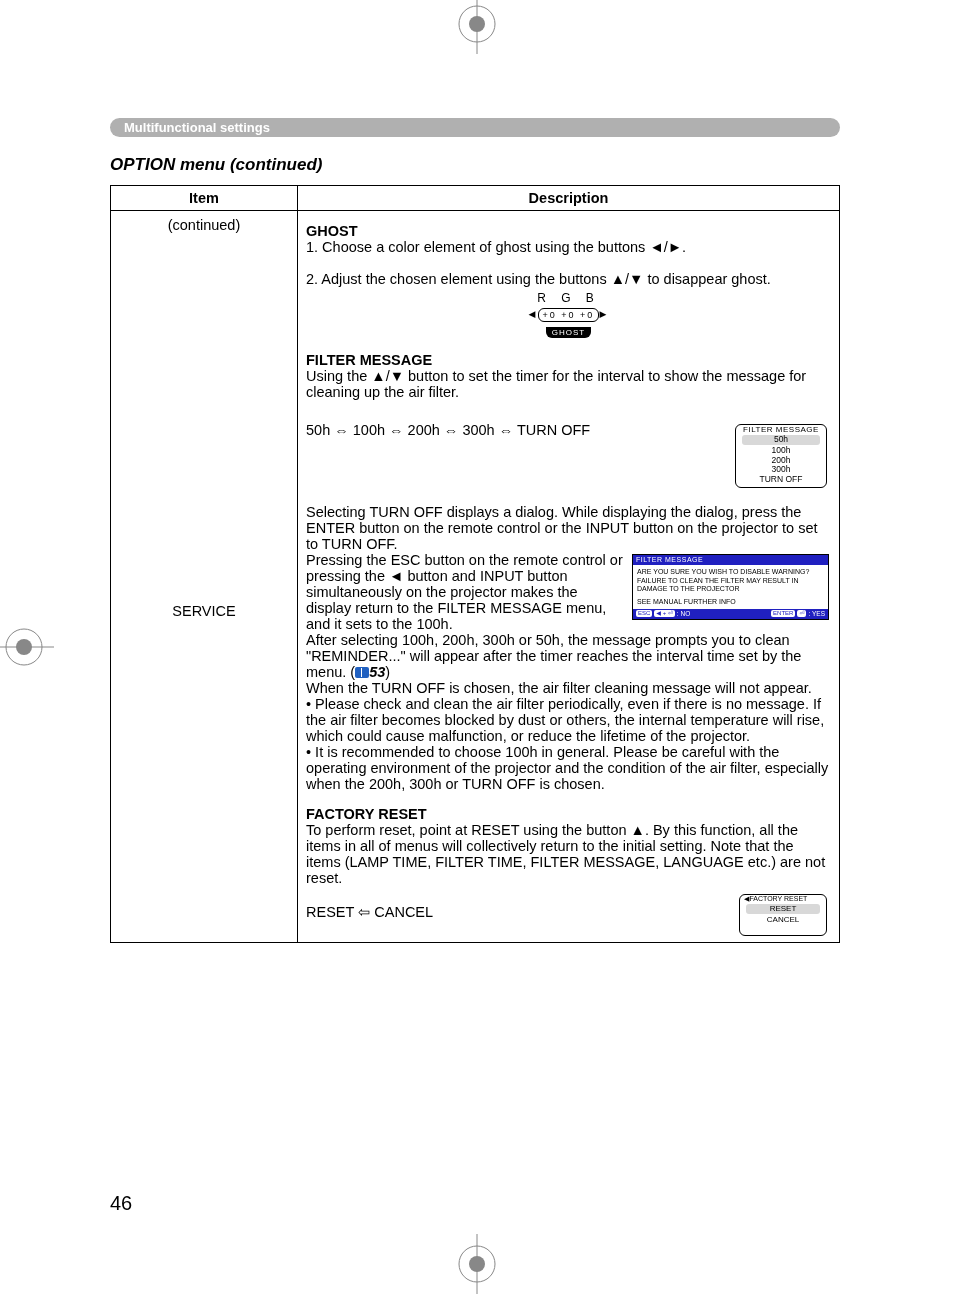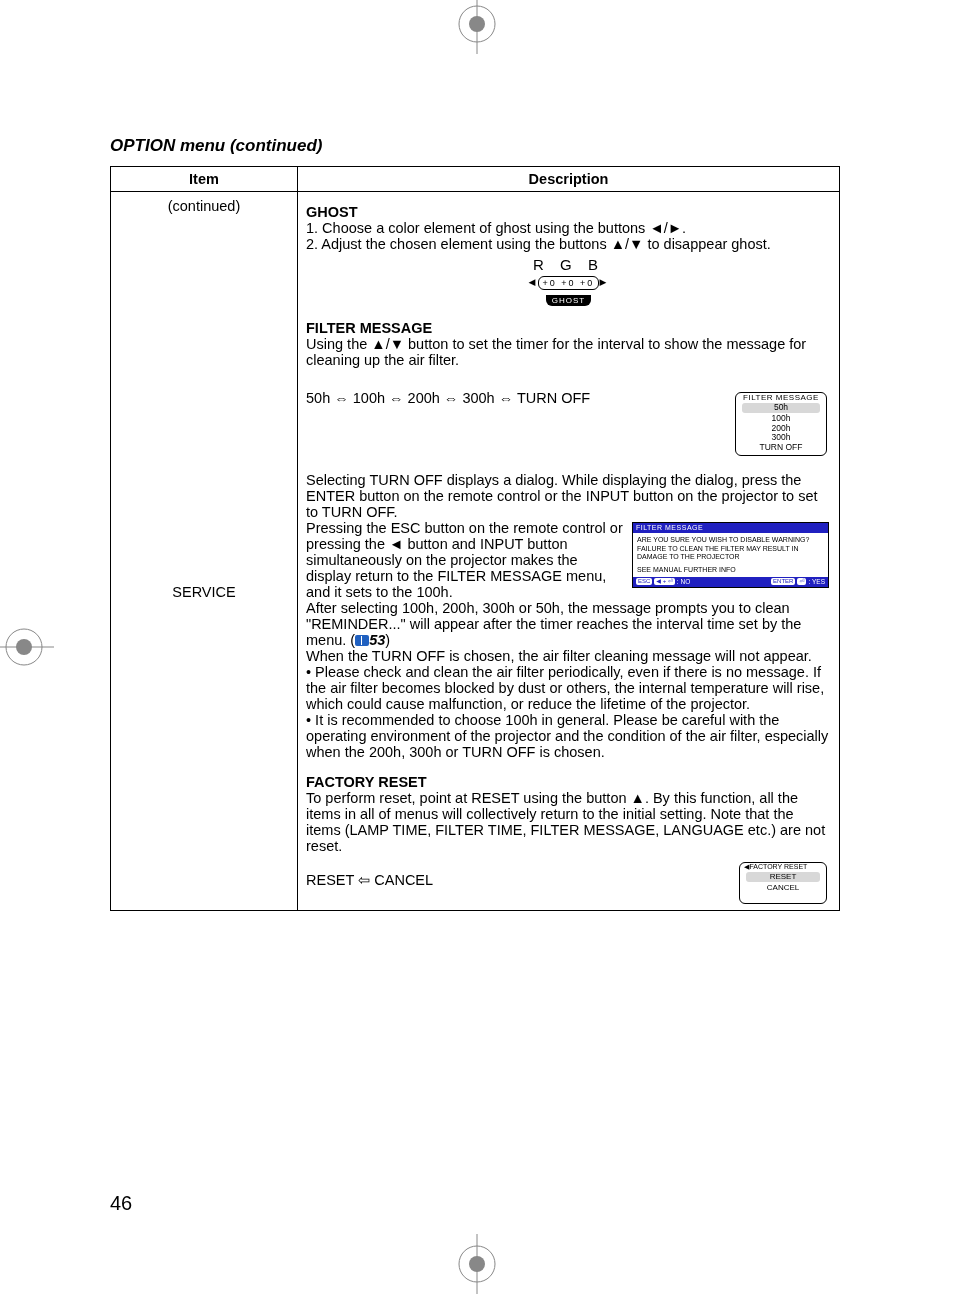--- a/index.html
+++ b/index.html
@@ -68,21 +68,21 @@
     top: 1192px;
     font-size: 20px;
   }
   
   .osd-ghost {
     margin: 4px auto 2px auto;
     width: 110px;
     text-align: center;
   }
   .osd-ghost .rgb {
-    font-size: 15px;
+    font-size: 12px;
     letter-spacing: 6px;
   }
   .osd-ghost .vals {
     font-size: 9px;
     letter-spacing: 2px;
     border: 1px solid #000;
     border-radius: 6px;
     padding: 1px 4px;
     display: inline-block;
     position: relative;
@@ -249,41 +249,42 @@
 <div class="cropmark bottom">
   <svg width="60" height="60">
       <line x1="30" y1="0" x2="30" y2="60" stroke="#888"></line>
       <circle cx="30" cy="30" r="18" fill="none" stroke="#888"></circle>
       <circle cx="30" cy="30" r="8" fill="#888"></circle>
     </svg>
 </div>
 
 <div class="page">
 
+  <div class="section-band">Multifunctional settings</div>
 
   <div class="subtitle">OPTION menu (continued)</div>
 
   <table class="option">
     <thead>
       <tr>
         <th class="item-col">Item</th>
         <th class="desc-col">Description</th>
       </tr>
     </thead>
     <tbody>
       <tr>
         <td class="item-col">
           <div>(continued)</div>
           <div class="service-label">SERVICE</div>
         </td>
         <td class="desc-col">
 
           <div class="block-title">GHOST</div>
           <div>1. Choose a color element of ghost using the buttons ◄/►.</div>
-          <div style="margin-top:0;">
+          <div style="margin-top:16px;">
             <span>2. Adjust the chosen element using the buttons ▲/▼ to disappear ghost.</span>
           </div>
           <div class="osd-ghost">
             <div class="rgb">R   G   B</div>
             <div class="vals">+0   +0   +0</div><br>
             <div class="label">GHOST</div>
           </div>
 
           <div class="block-title" style="margin-top:14px;">FILTER MESSAGE</div>
           <div>Using the ▲/▼ button to set the timer for the interval to show the message for cleaning up the air filter.</div>

